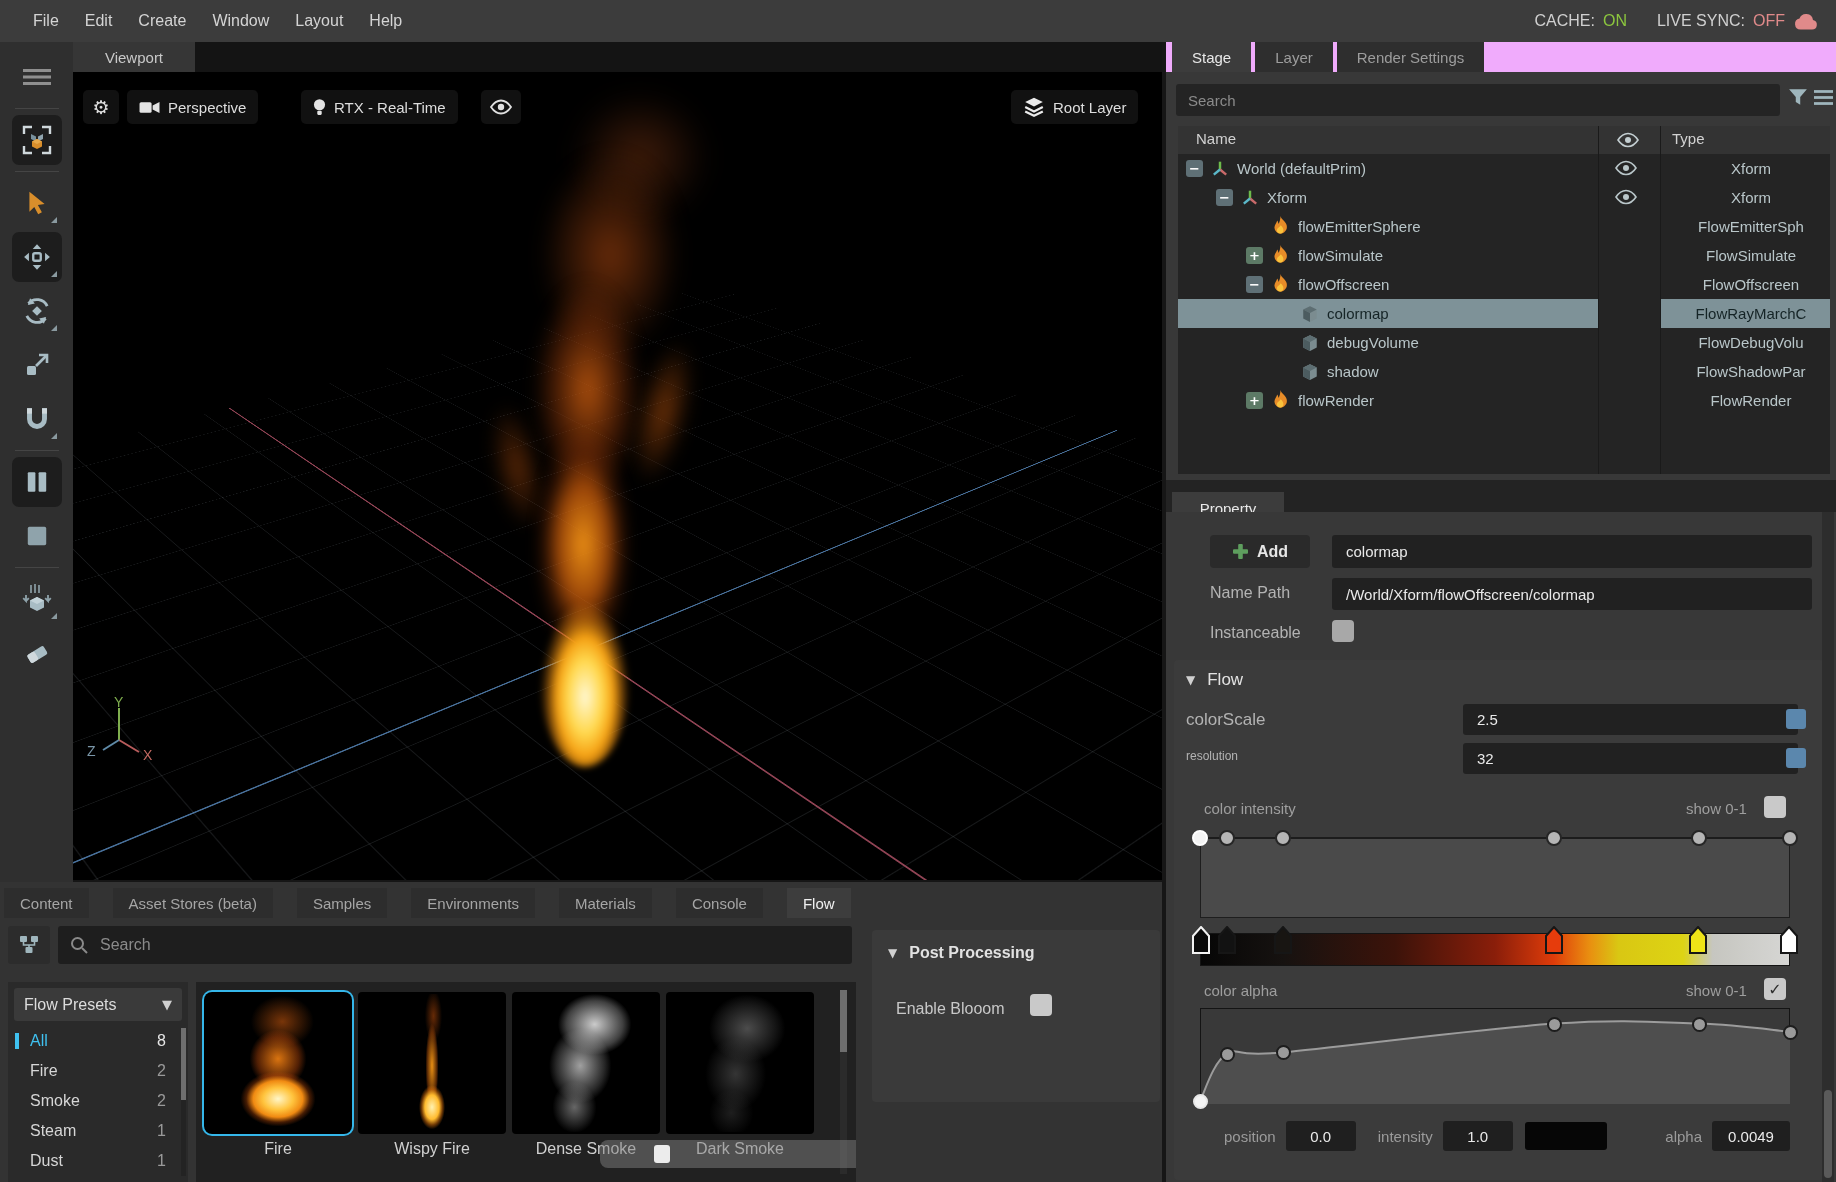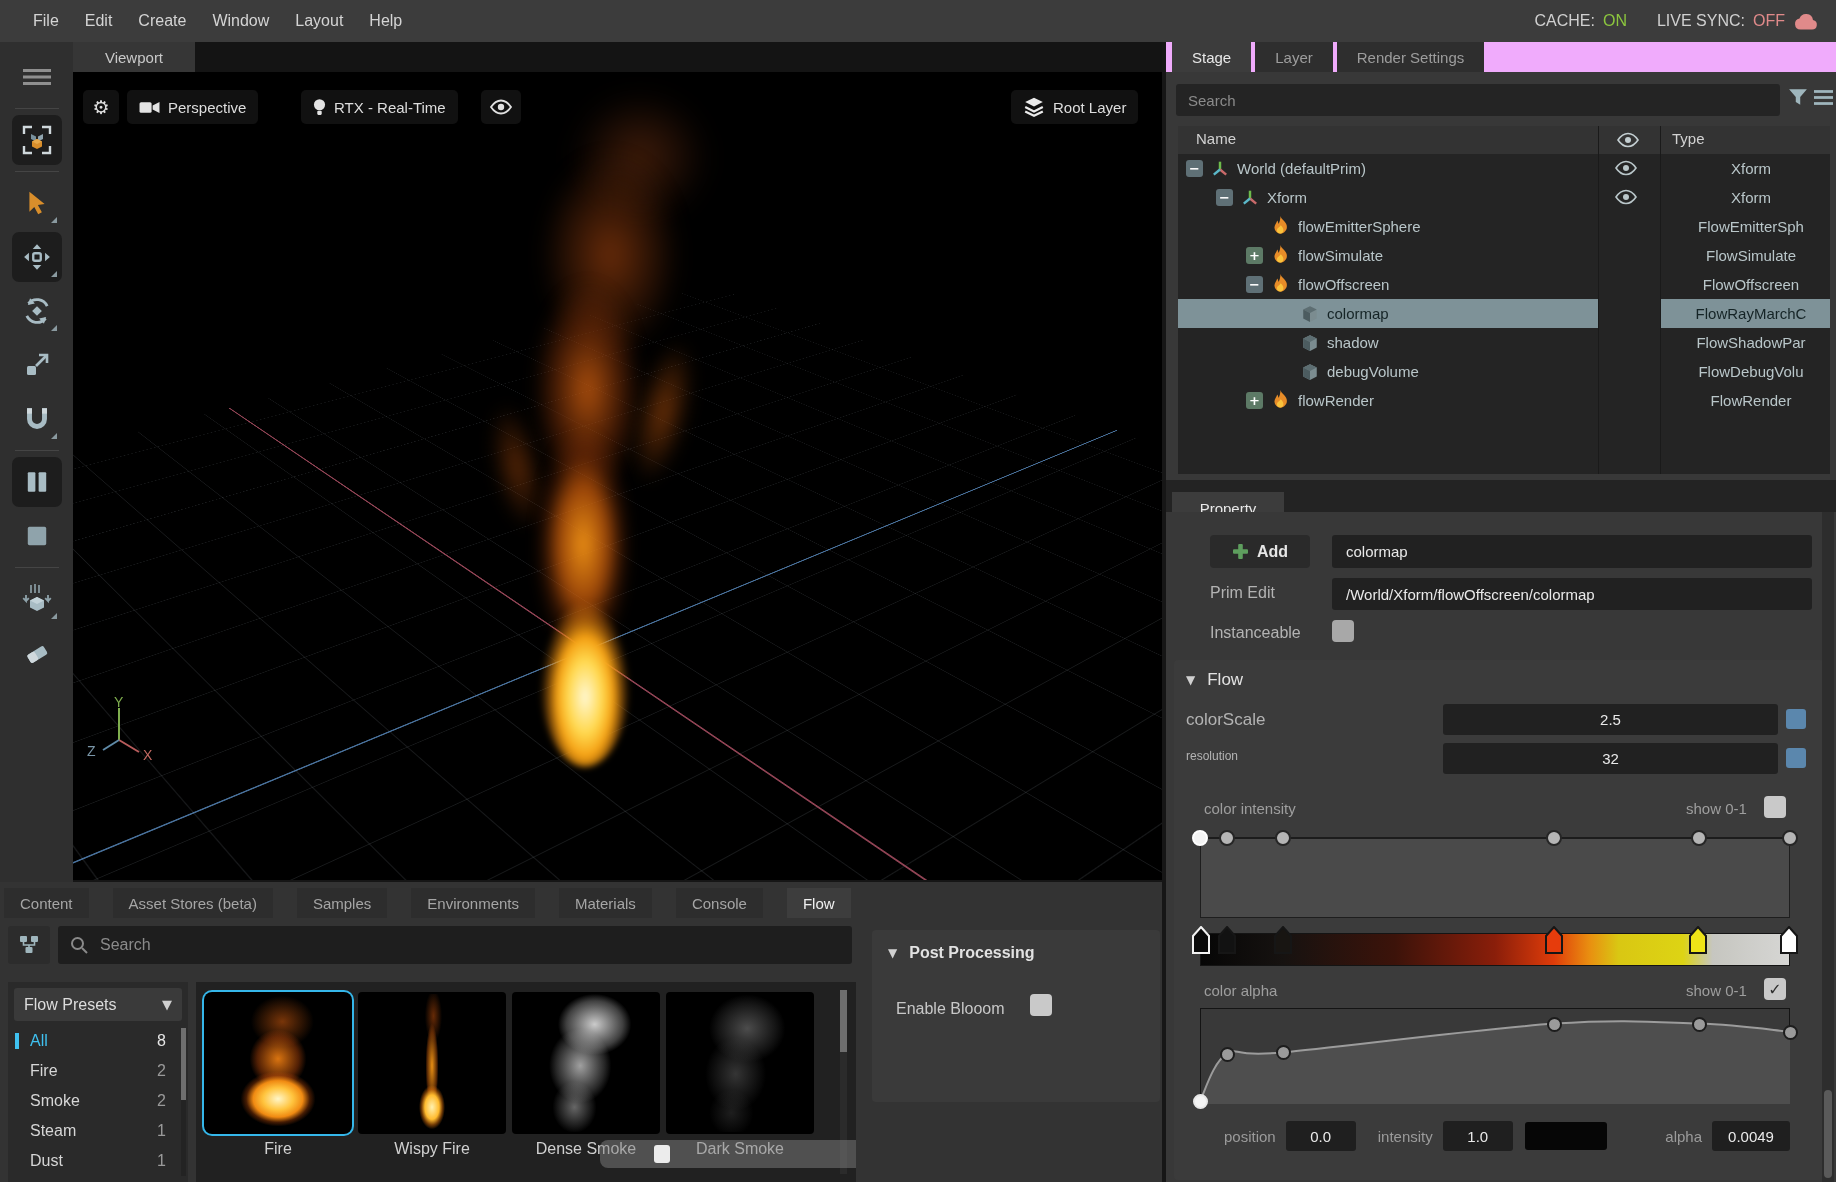--- a/index.html
+++ b/index.html
@@ -80,21 +80,21 @@
   .expander.plus{background:#5d7a66;}
   .expander.none{background:transparent;}
   .ticon{margin-right:8px;flex:none;display:inline-flex;}
 
   
   #prop-strip{position:absolute;left:0;top:438px;width:670px;height:32px;background:#232323;}
   #prop-tab{position:absolute;left:6px;top:12px;width:112px;height:32px;background:#3c3c3c;color:#e8e8e8;font-size:15px;display:flex;align-items:center;justify-content:center;}
   #prop-body{position:absolute;left:0;top:470px;width:670px;height:670px;background:#383838;}
   .prop-label{position:absolute;font-size:16px;color:#b3b3b3;}
   .pfield{position:absolute;background:#212121;border:none;border-radius:3px;color:#e9e9e9;font-size:15px;font-family:inherit;padding:0 14px;}
-  .pfield.center{text-align:center;}
+  .pfield.center{text-align:left;margin-left:20px;}
   #add-btn{position:absolute;left:44px;top:23px;width:100px;height:33px;background:#2a2a2a;border-radius:4px;display:flex;align-items:center;justify-content:center;gap:8px;color:#e6e6e6;font-size:16px;font-weight:bold;cursor:pointer;}
   .checkbox{position:absolute;width:22px;height:22px;border-radius:4px;background:#c9c9c9;cursor:pointer;}
   .checkbox.dim{background:#a8a8a8;}
   .checkbox.checked::after{content:"\2713";position:absolute;inset:0;display:flex;align-items:center;justify-content:center;color:#2e2e2e;font-weight:bold;font-size:16px;font-family:"DejaVu Sans",sans-serif;}
   #flow-box{position:absolute;left:8px;top:148px;width:650px;height:520px;background:#3b3b3b;border-radius:4px;}
   .sec-tri{color:#d0d0d0;font-size:12px;margin-right:12px;font-family:"DejaVu Sans",sans-serif;}
   .sec-title{font-size:17px;color:#e2e2e2;}
   .blue-sq{position:absolute;width:20px;height:20px;background:#5b87ad;border-radius:3px;cursor:pointer;}
   .small-label{position:absolute;font-size:15px;color:#9e9e9e;}
   
@@ -494,37 +494,37 @@
             <div class="tree-row">
               <div class="rname" style="padding-left: 98px;">
                 <span class="expander none"></span>
                 <span class="ticon">
                   <svg width="18" height="18" viewBox="0 0 16 16">
                     <path fill="#7b8c90" d="M8 1l6 3v8l-6 3-6-3V4z"></path>
                     <path fill="#5d6e72" d="M8 1l6 3-6 3-6-3z"></path>
                     <path fill="#4c5c60" d="M2 4l6 3v8l-6-3z"></path>
                   </svg>
                 </span>
-                <span>shadow</span>
-              </div>
-              <div class="rtype">FlowShadowPar</div>
+                <span>debugVolume</span>
+              </div>
+              <div class="rtype">FlowDebugVolu</div>
             </div>
             <div class="tree-row">
               <div class="rname" style="padding-left: 98px;">
                 <span class="expander none"></span>
                 <span class="ticon">
                   <svg width="18" height="18" viewBox="0 0 16 16">
                     <path fill="#7b8c90" d="M8 1l6 3v8l-6 3-6-3V4z"></path>
                     <path fill="#5d6e72" d="M8 1l6 3-6 3-6-3z"></path>
                     <path fill="#4c5c60" d="M2 4l6 3v8l-6-3z"></path>
                   </svg>
                 </span>
-                <span>debugVolume</span>
-              </div>
-              <div class="rtype">FlowDebugVolu</div>
+                <span>shadow</span>
+              </div>
+              <div class="rtype">FlowShadowPar</div>
             </div>
             <div class="tree-row">
               <div class="rname" style="padding-left: 68px;">
                 <span class="expander plus">+</span>
                 <span class="ticon">
                   <svg width="19" height="21" viewBox="0 0 16 18">
                     <path fill="#e78c28" d="M8 0c.6 2.8 3.6 4 4.8 6.6a5.9 5.9 0 0 1-4.5 8.6A5.6 5.6 0 0 1 2.8 10C2.8 7.4 4.7 6.1 5.2 3.8c.8 1 1 1.9.9 3C7.4 5.5 7.9 2.7 8 0z"></path>
                     <path fill="#f9c23c" d="M8.2 8c1.5 1.6 2.4 2.7 2.3 4.3a2.8 2.8 0 0 1-5.6-.2C5 10.3 7 9.9 8.2 8z"></path>
                   </svg>
                 </span>
@@ -545,21 +545,21 @@
       <div id="add-btn">
         <span>
           <svg width="17" height="17" viewBox="0 0 17 17">
               <rect x="6.2" y="1" width="4.6" height="15" rx="1" fill="#5e9e5e"></rect>
               <rect x="1" y="6.2" width="15" height="4.6" rx="1" fill="#5e9e5e"></rect>
             </svg>
         </span>
         <span>Add</span>
       </div>
       <input class="pfield" style="left: 166px; top: 23px; width: 480px; height: 33px;" value="colormap">
-      <span class="prop-label" style="left:44px;top:72px;">Prim Edit</span>
+      <span class="prop-label" style="left:44px;top:72px;">Name Path</span>
       <input class="pfield" style="left: 166px; top: 66px; width: 480px; height: 32px;" value="/World/Xform/flowOffscreen/colormap">
       <span class="prop-label" style="left:44px;top:112px;">Instanceable</span>
       <div class="checkbox dim" style="left:166px;top:108px;"></div>
 
       <div id="flow-box"></div>
       <div style="position:absolute;left:20px;top:158px;display:flex;align-items:center;cursor:pointer;">
         <span class="sec-tri">▼</span>
         <span class="sec-title">Flow</span>
       </div>
       <div id="flow-fields">

